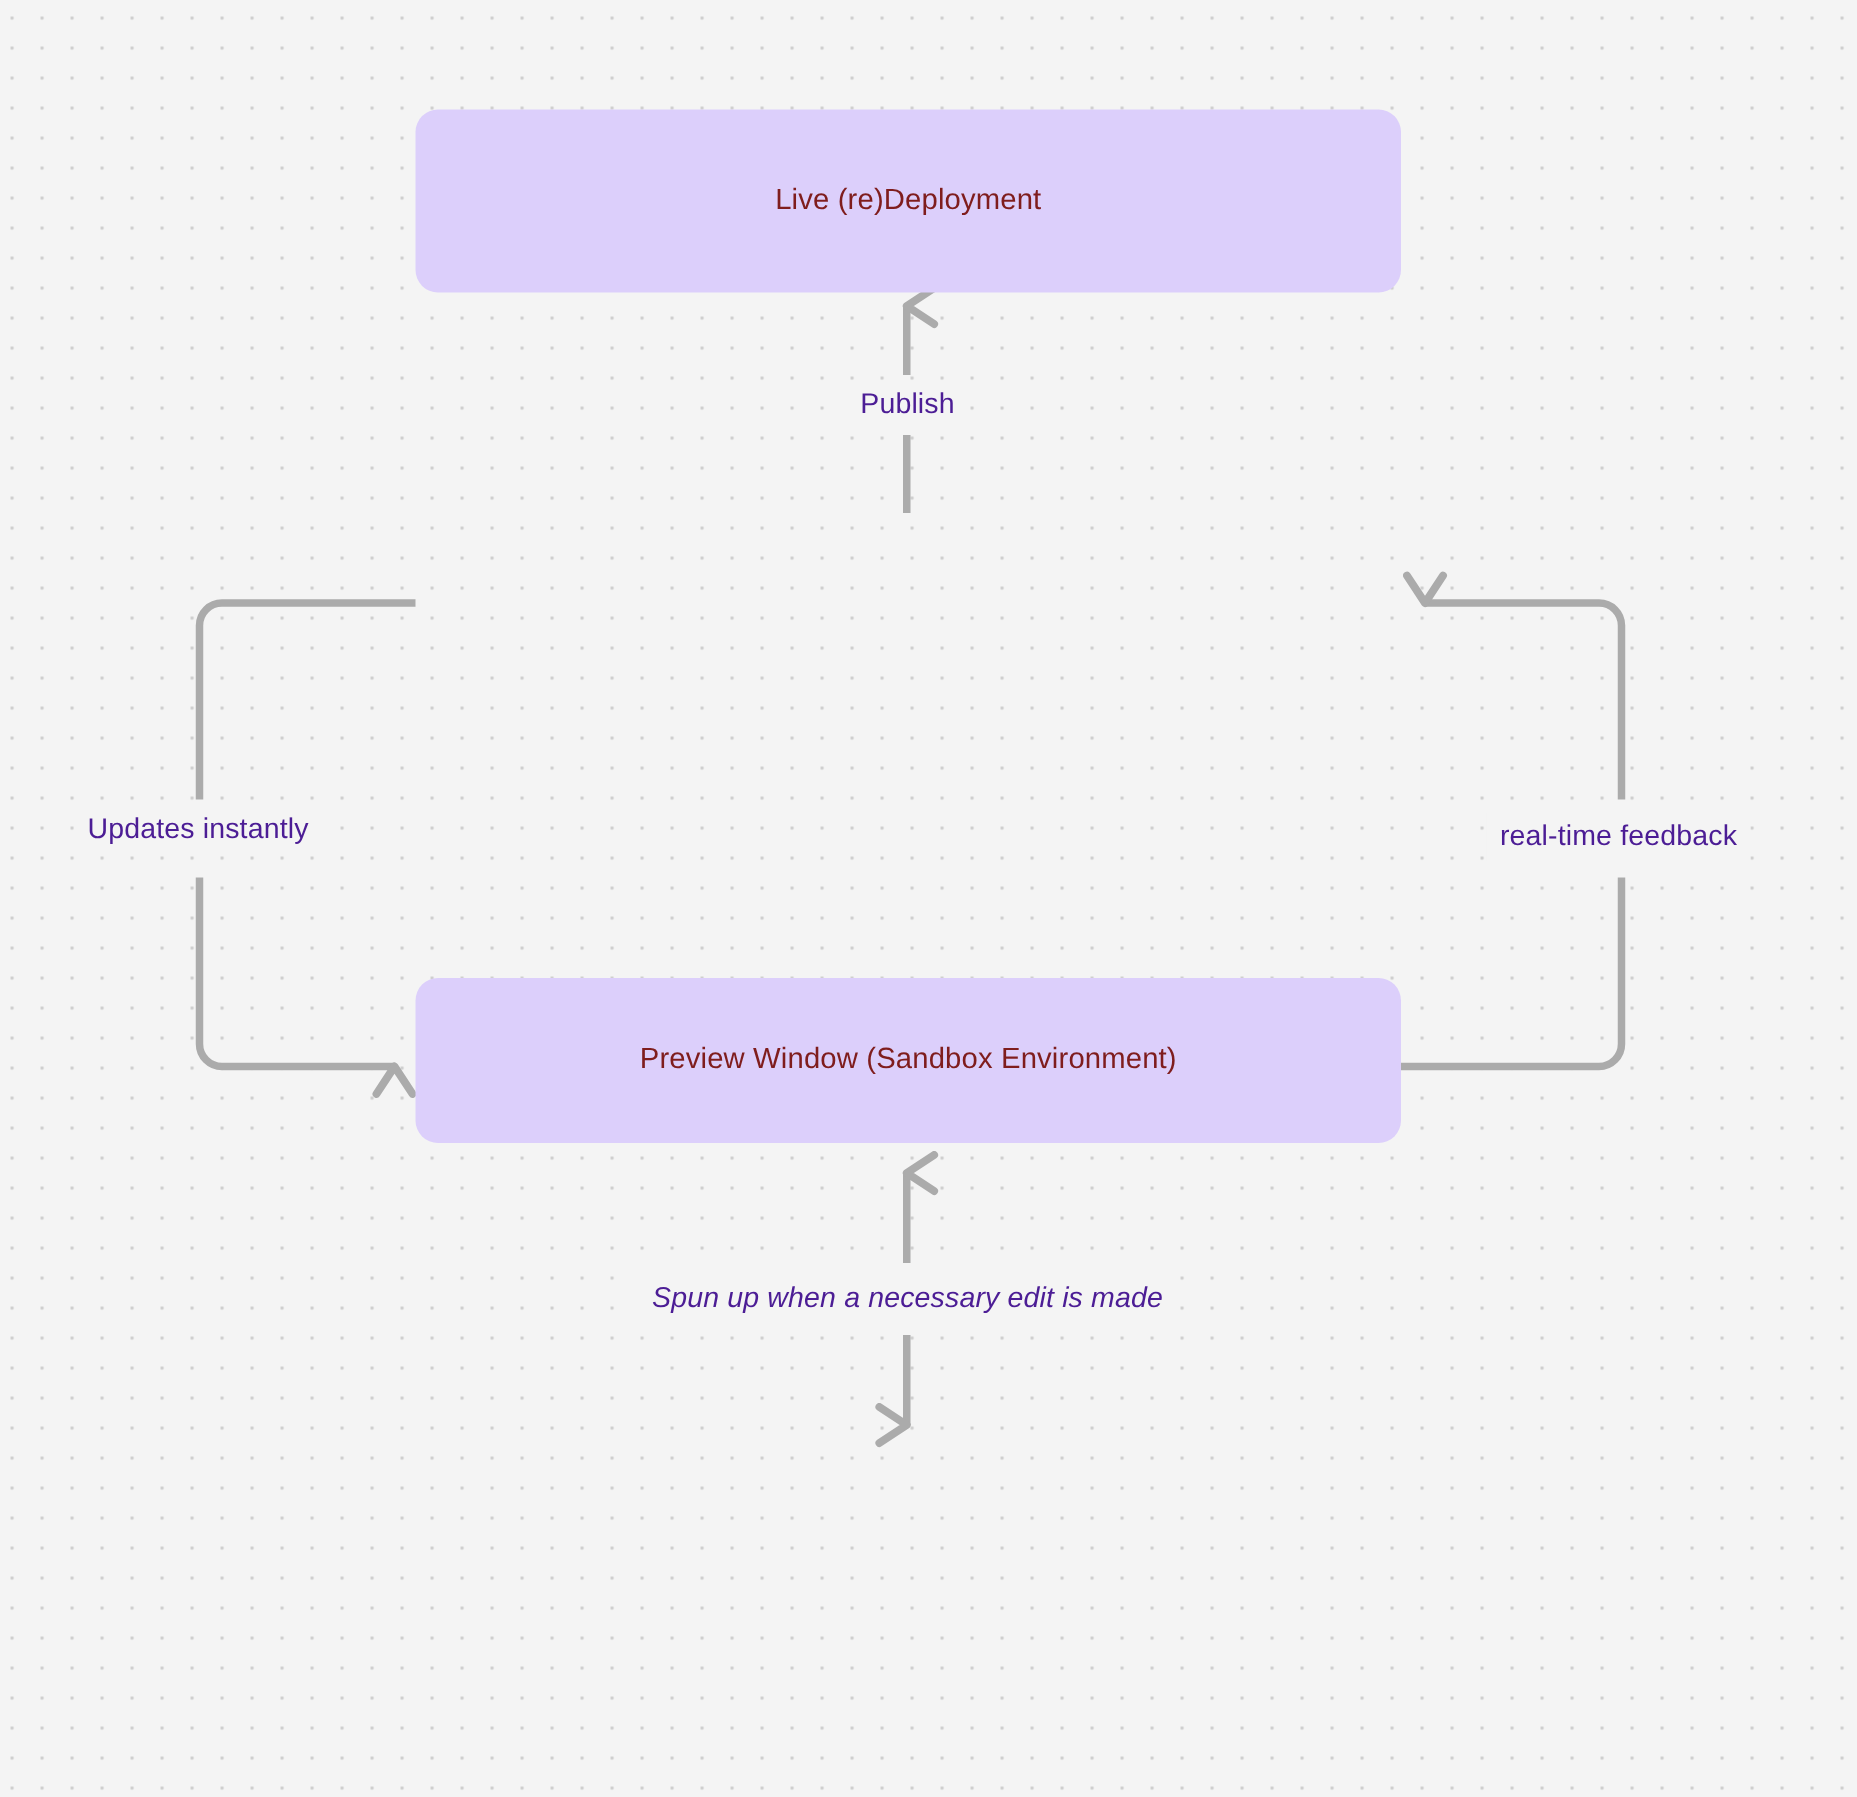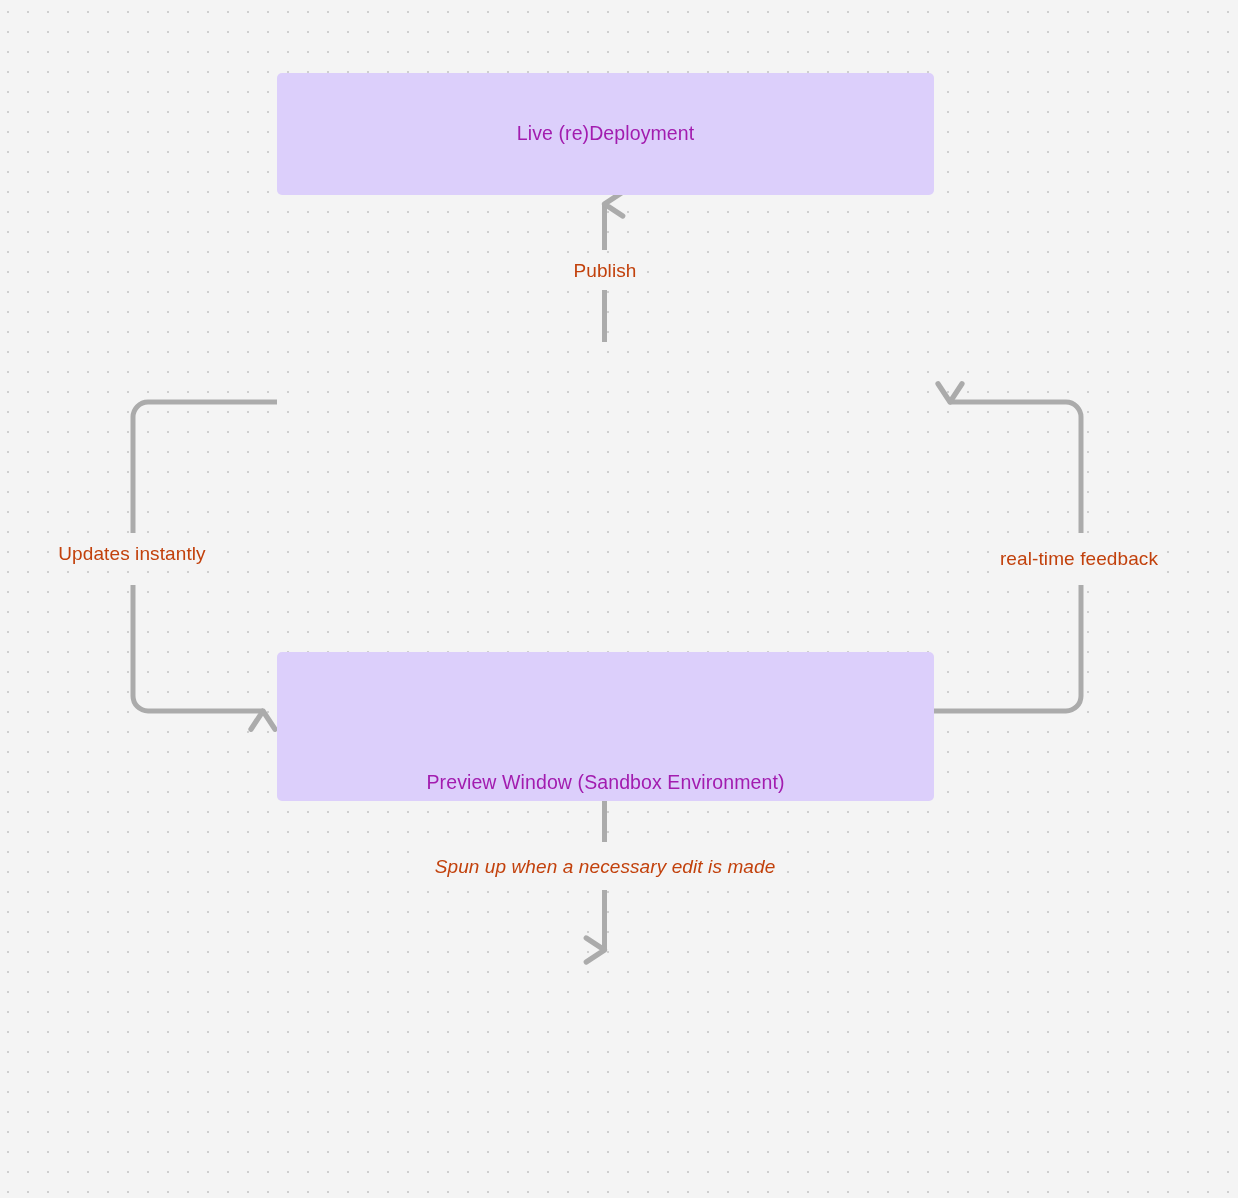--- a/index.html
+++ b/index.html
@@ -29,40 +29,40 @@
     left: 0;
     top: 0;
     width: 1238px;
     height: 1198px;
     pointer-events: none;
   }
   .node {
     position: absolute;
     box-sizing: border-box;
     background: #dccffb;
-    border-radius: 5px;
+    border-radius: 15px;
     display: flex;
     align-items: center;
     justify-content: center;
     text-align: center;
-    color: #a21caf;
+    color: #7f1d1d;
     font-size: 19.5px;
     font-weight: 400;
     letter-spacing: 0.1px;
     line-height: 1.3;
     padding: 6px 18px;
   }
   .node-label {
     display: block;
     white-space: nowrap;
   }
   .edge-label {
     position: absolute;
     box-sizing: border-box;
-    color: #c2410c;
+    color: #4c1d95;
     font-size: 19px;
     font-weight: 400;
     letter-spacing: 0.1px;
     line-height: 1;
     white-space: nowrap;
     background: #f4f4f4;
     padding: 7px 9px;
     transform: translate(-50%, -50%);
   }
 </style>
@@ -101,21 +101,21 @@
       <path d="M604.5,842 L604.5,782" marker-end="url(#arrow-up)"></path>
       <path d="M604.5,890 L604.5,950" marker-end="url(#arrow-down)"></path>
     </g>
   </svg>
 
   <div class="node" style="left:277px; top:73px; width:657px; height:122px;">
     <span class="node-label">Live (re)Deployment</span>
   </div>
 
 
-  <div class="node" style="left:277px; top:652px; width:657px; height:149px;align-items:flex-end;">
+  <div class="node" style="left:277px; top:652px; width:657px; height:110px;">
     <span class="node-label">Preview Window (Sandbox Environment)</span>
   </div>
 
 
   <div class="edge-label" style="left:605px; top:270px;">Publish</div>
 
   <div class="edge-label" style="left:132px; top:553px;">Updates instantly</div>
 
   <div class="edge-label" style="left:1079px; top:558px;">real-time feedback</div>
 

